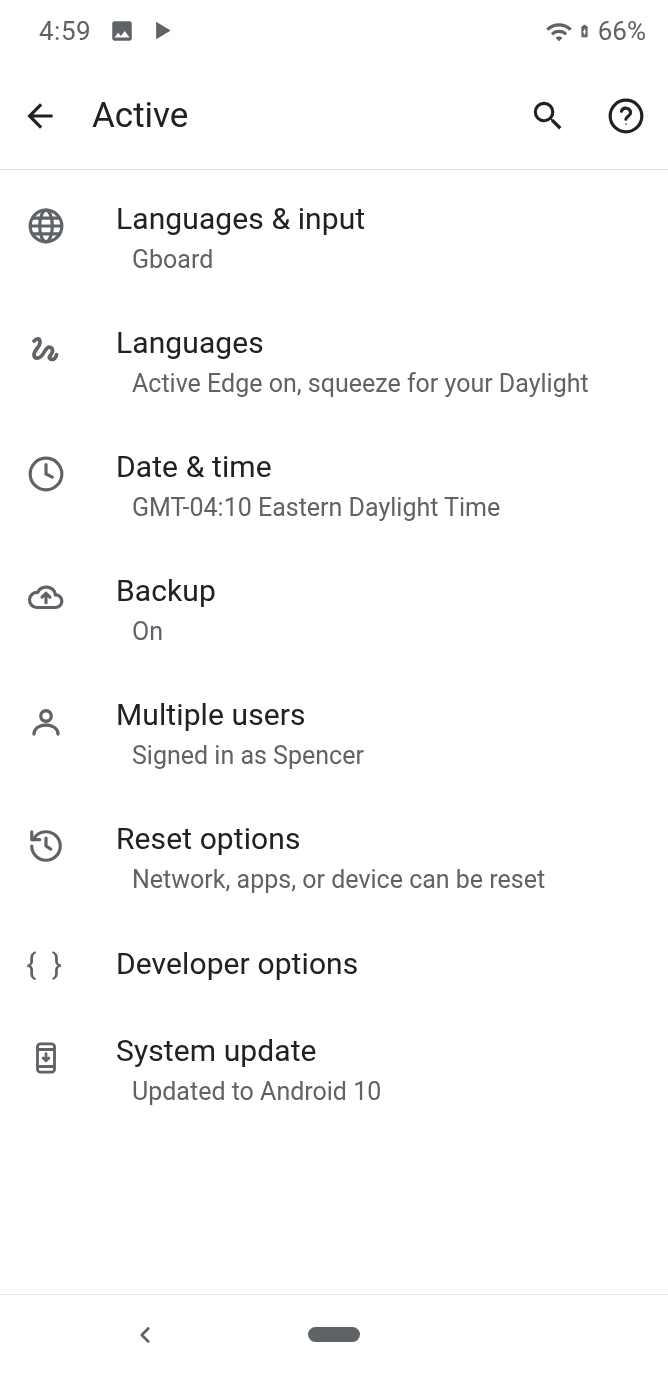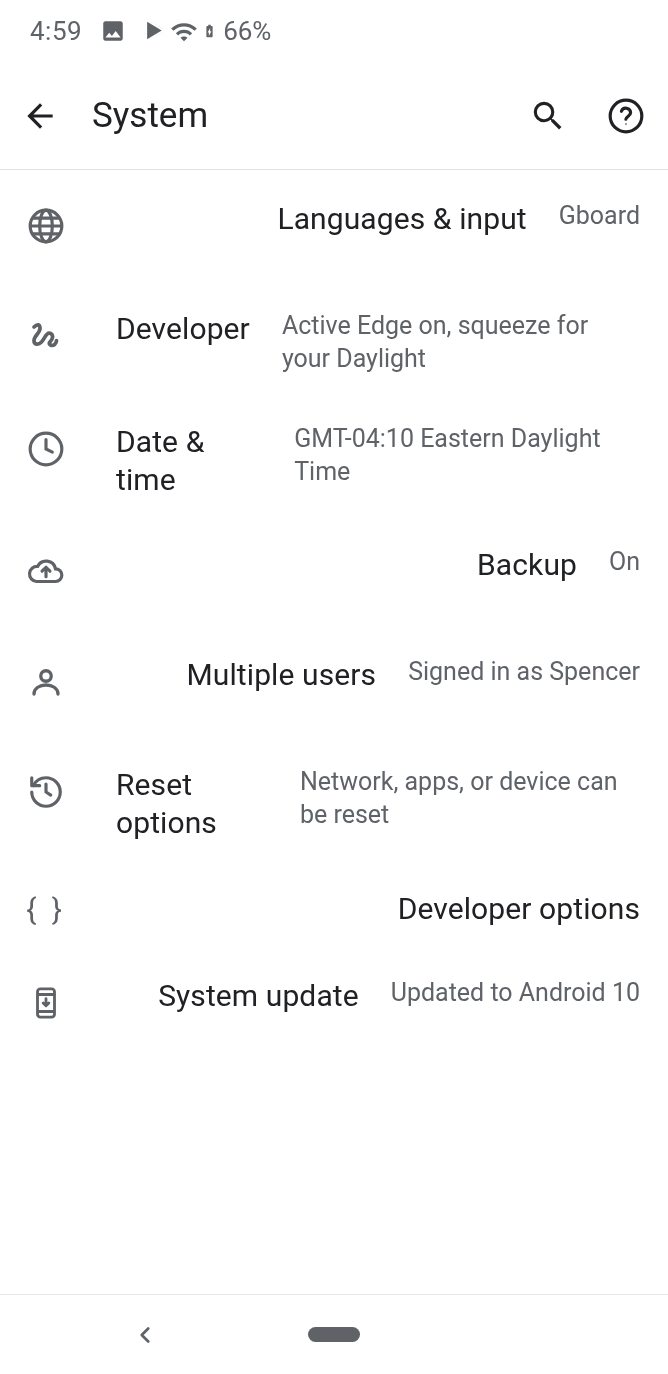--- a/index.html
+++ b/index.html
@@ -15,22 +15,24 @@
       background: #fff;
       display: flex;
       flex-direction: column;
       color: #202124;
     }
     
     .status-bar {
       height: 62px;
       display: flex;
       align-items: center;
+      justify-content: space-between;
       padding: 0 22px 0 30px;
       color: #5f6368;
+      margin-left: 9px;
     }
     .status-left {
       display: flex;
       align-items: center;
       gap: 18px;
       font-size: 24px;
     }
     .status-time {
       font-size: 26px;
       color: #5f6368;
@@ -108,23 +110,23 @@
       display: flex;
       align-items: center;
       justify-content: center;
     }
     .list-item.single .item-icon {
       margin-top: 0;
     }
     .item-text {
       flex: 1;
       display: flex;
-      gap: 16px;
+      flex-direction: column;
+      gap: 6px;
       padding-left: 20px;
-      justify-content: flex-end;
     }
     .item-title {
       font-size: 30px;
       color: #202124;
       line-height: 1.25;
       letter-spacing: 0.1px;
     }
     .item-sub {
       font-size: 25px;
       color: #5f6368;
@@ -190,21 +192,21 @@
     <span class="battery-text">66%</span>
   </div>
 </div>
 
 <div class="app-bar">
   <div class="back">
     <svg viewBox="0 0 24 24" width="38" height="38" fill="#202124">
         <path d="M20 11H7.83l5.59-5.59L12 4l-8 8 8 8 1.41-1.41L7.83 13H20v-2z"></path>
       </svg>
   </div>
-  <div class="title">System</div>
+  <div class="title">Active</div>
   <div class="action">
     <svg viewBox="0 0 24 24" width="38" height="38" fill="#202124">
         <path d="M15.5 14h-.79l-.28-.27A6.47 6.47 0 0016 9.5 6.5 6.5 0 109.5 16a6.47 6.47 0 004.23-1.57l.27.28v.79l5 4.99L20.49 19l-4.99-5zm-6 0C7.01 14 5 11.99 5 9.5S7.01 5 9.5 5 14 7.01 14 9.5 11.99 14 9.5 14z"></path>
       </svg>
   </div>
   <div class="action">
     <svg viewBox="0 0 24 24" width="38" height="38" fill="none" stroke="#202124" stroke-width="2">
         <circle cx="12" cy="12" r="10"></circle>
         <path d="M9.1 9a3 3 0 015.8 1c0 2-3 2.5-3 4" stroke-linecap="round"></path>
         <circle cx="12" cy="17" r="0.5" fill="#202124" stroke="none"></circle>
@@ -228,21 +230,21 @@
     </div>
   </div>
 
   <div class="list-item">
     <div class="item-icon">
       <svg viewBox="0 0 24 24" width="36" height="36" fill="none" stroke="currentColor" stroke-width="2.5" stroke-linecap="round">
           <path d="M4 6c2-2 4-2 4 1s-4 5-4 8 3 3 5 1 3-6 5-6 3 2 2 4-3 3-1 4 4-1 4-3"></path>
         </svg>
     </div>
     <div class="item-text">
-      <div class="item-title">Developer</div>
+      <div class="item-title">Languages</div>
       <div class="item-sub">Active Edge on, squeeze for your Daylight</div>
     </div>
   </div>
 
   <div class="list-item">
     <div class="item-icon">
       <svg viewBox="0 0 24 24" width="38" height="38" fill="none" stroke="currentColor" stroke-width="2">
           <circle cx="12" cy="12" r="10"></circle>
           <path d="M12 6v6l4 2" stroke-linecap="round"></path>
         </svg>

